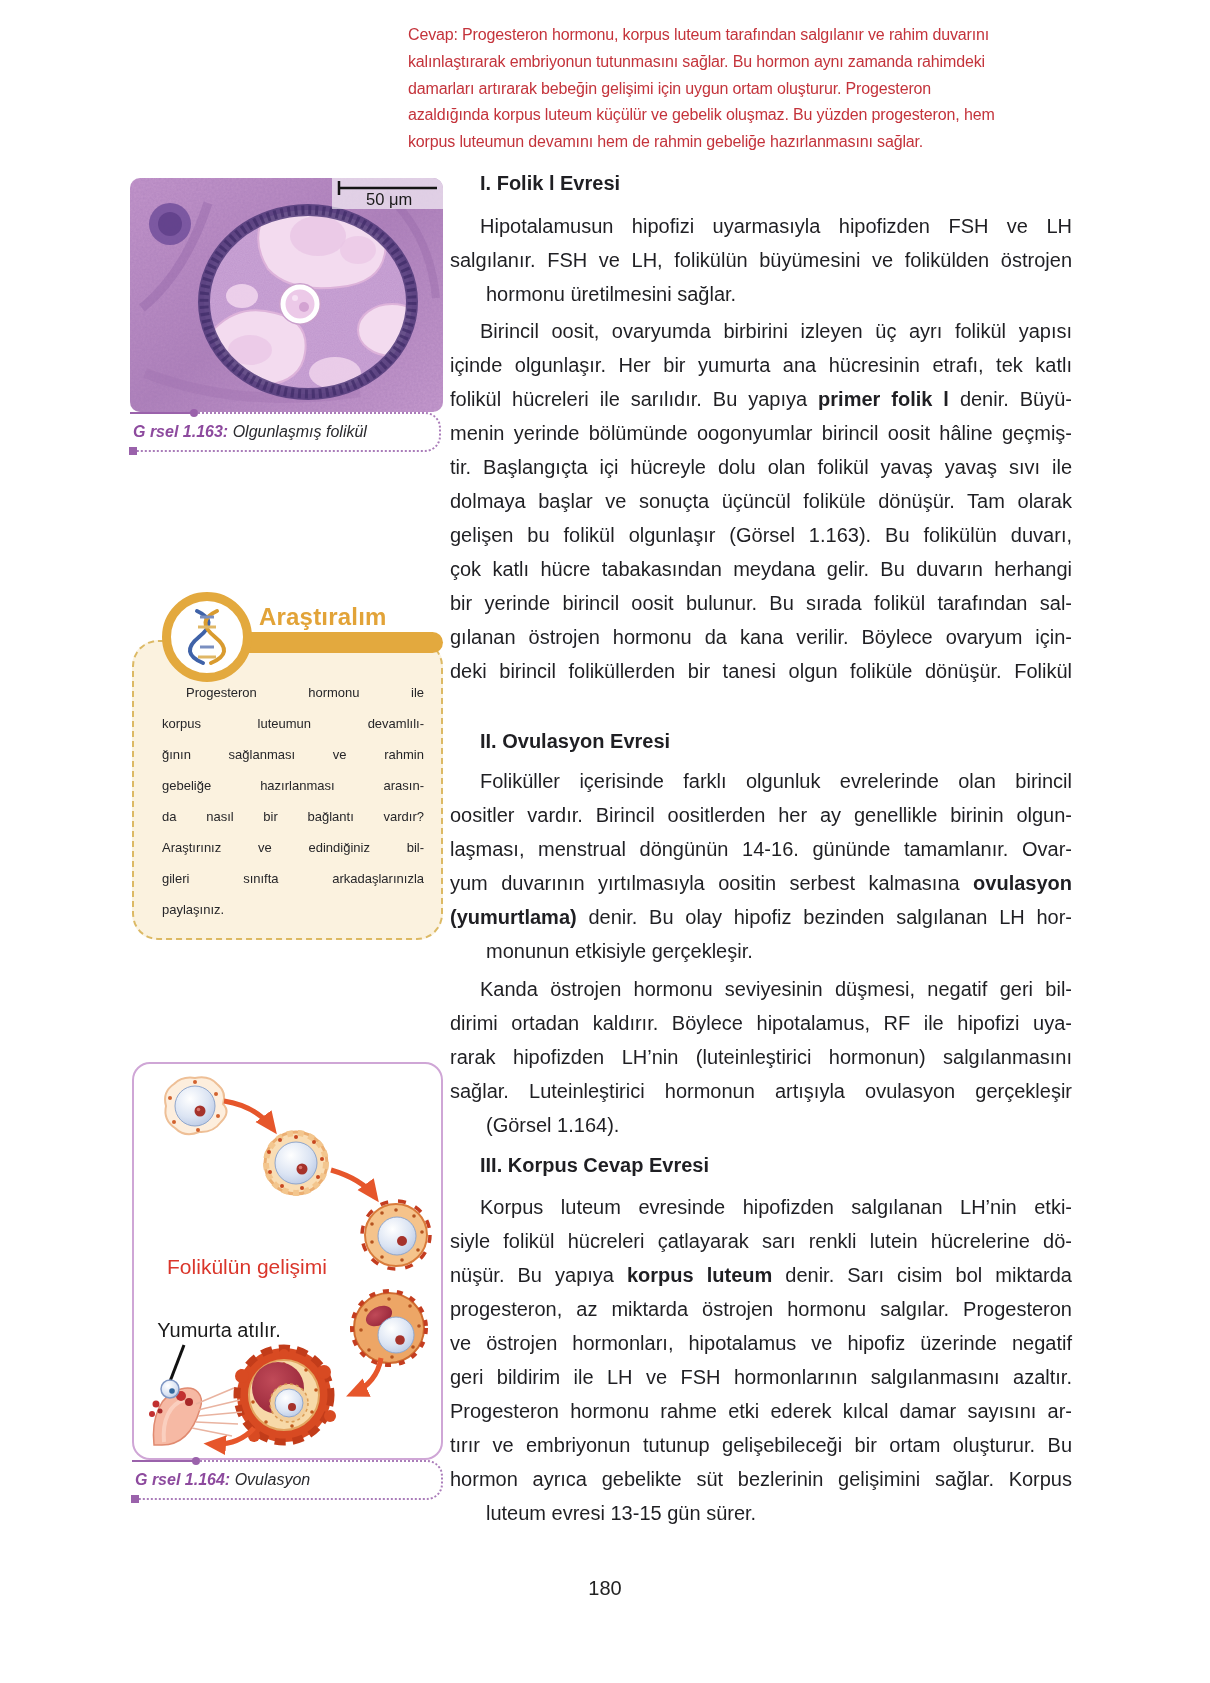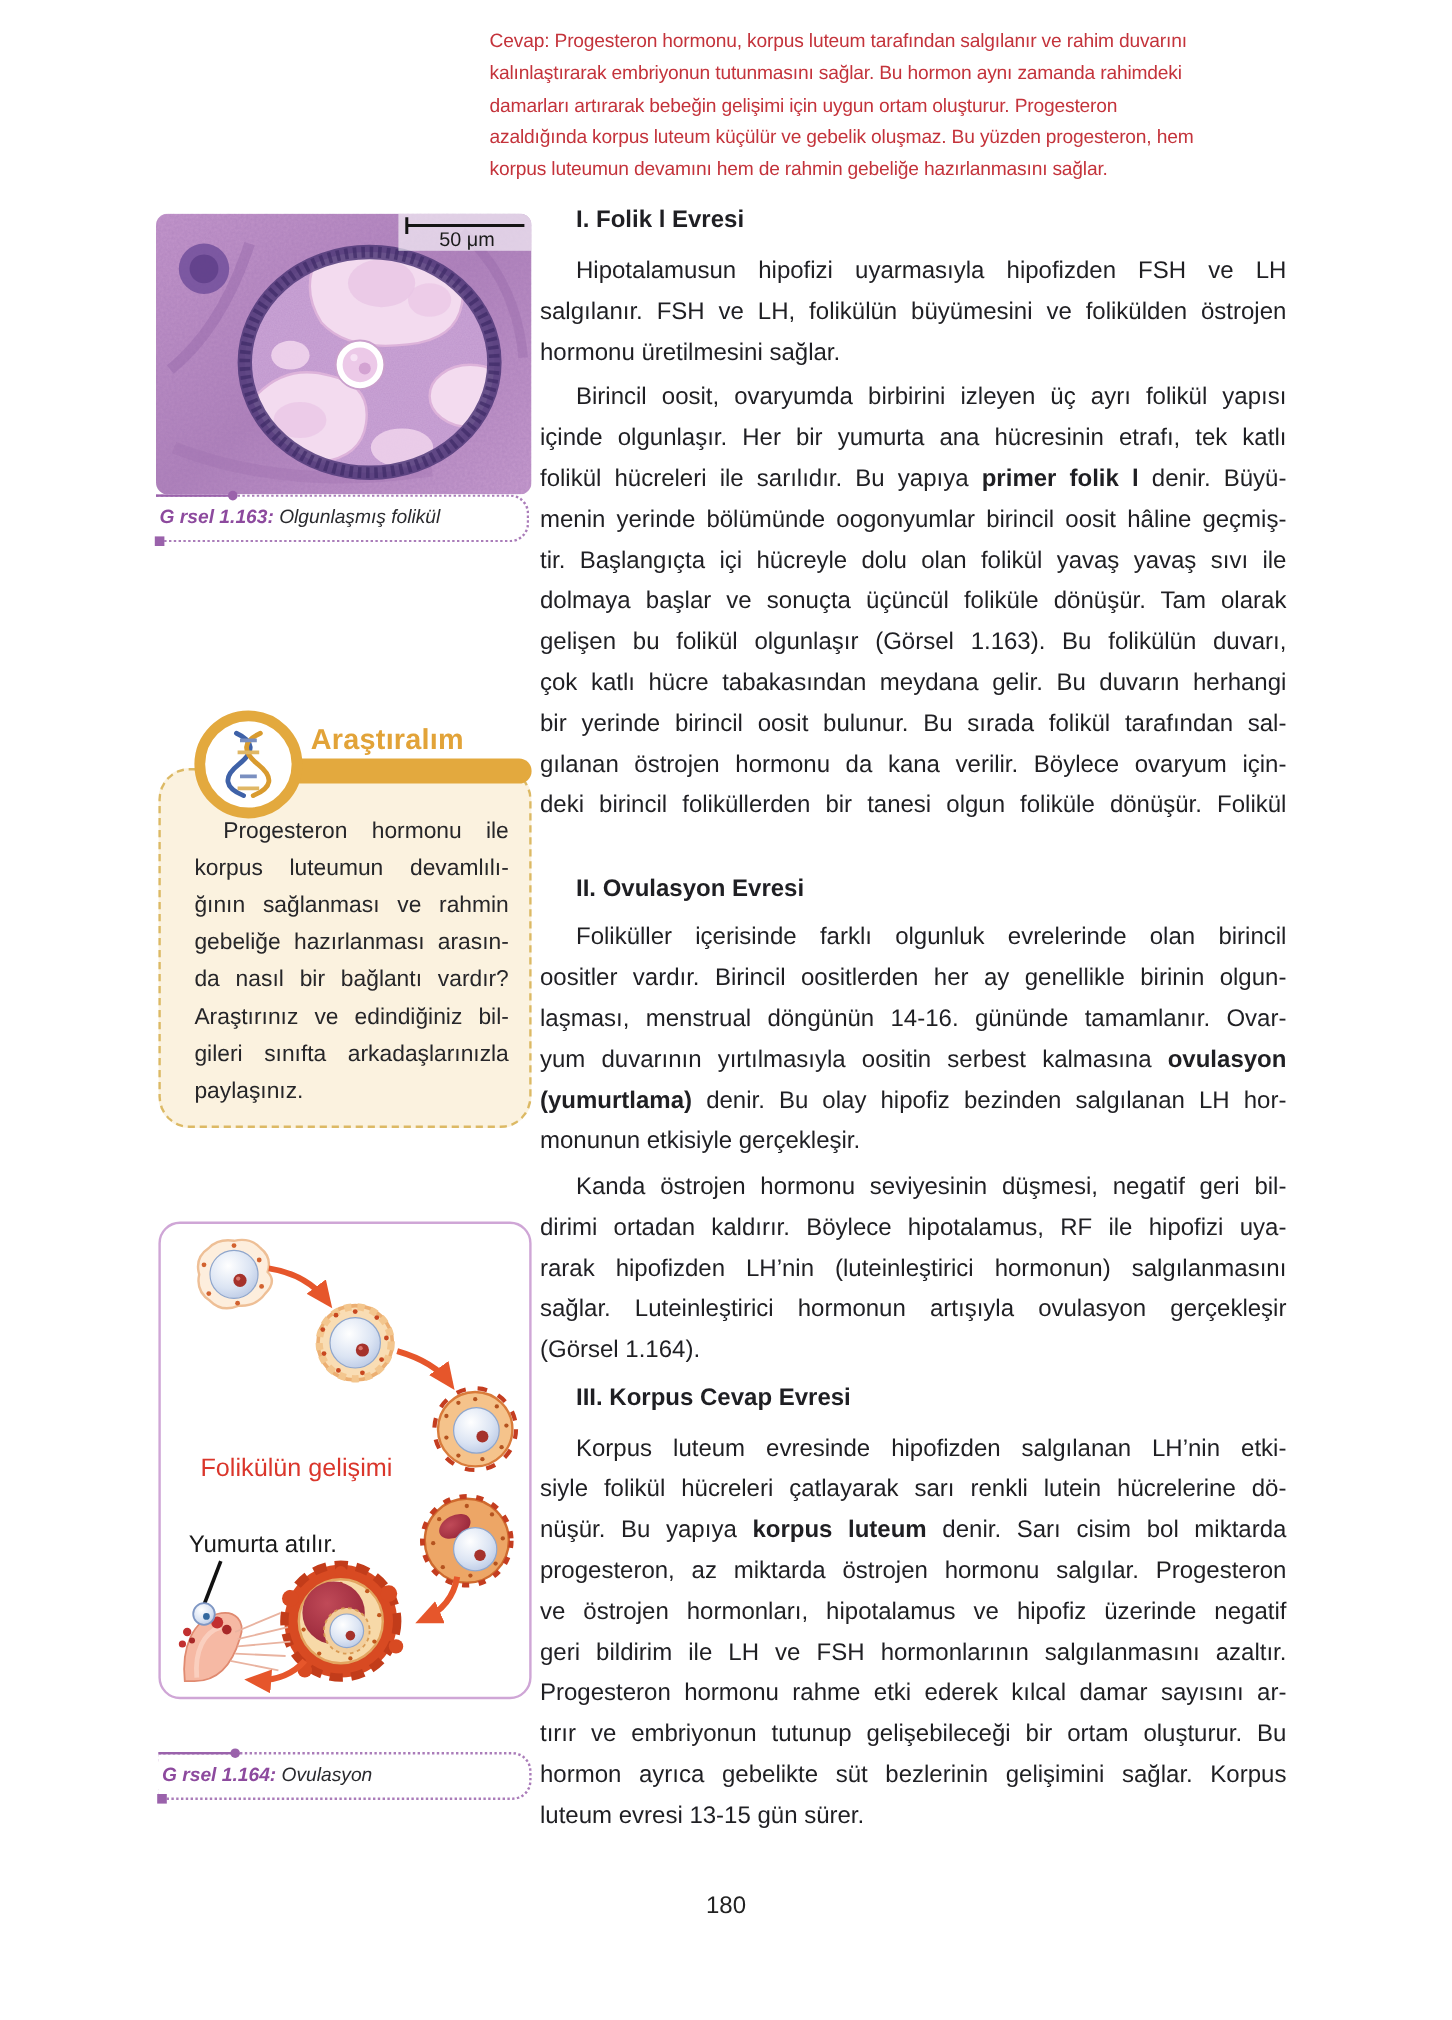--- a/index.html
+++ b/index.html
@@ -11,21 +11,21 @@
   
   .answer { position:absolute; left:408px; top:22px; width:730px; }
   .aline { white-space:nowrap; font-size:16px; line-height:26.8px;
            letter-spacing:-0.15px; color:#c4333b; font-weight:500; }
 
   
   .rc-h { position:absolute; left:450px; width:622px; padding-left:30px;
           font-weight:bold; font-size:20px; line-height:34px; box-sizing:border-box; }
   .rc-p { position:absolute; left:450px; width:622px; }
   .bline { font-size:20px; line-height:34px; text-align:justify; text-align-last:justify; }
-  .bline.noj { text-align-last:left; }
+  .bline.noj { text-align-last:left;margin-left:36px; }
   .bline.ind { text-indent:30px; }
 
   
   .micro { position:absolute; left:130px; top:178px; width:313px; height:234px;
            border-radius:10px; overflow:hidden; }
 
   
   .capframe { position:absolute; width:311px; height:40px; box-sizing:border-box;
               border-top:2px dotted #aa7cb9; border-right:2px dotted #aa7cb9;
               border-bottom:2px dotted #aa7cb9; border-radius:0 16px 16px 0; }
@@ -43,26 +43,26 @@
              background:#fbf2df; border:2.5px dashed #dcb964; border-radius:26px;
              box-sizing:border-box; }
   .rbox-band { position:absolute; top:40px; left:96px; width:215px; height:21px;
                background:#e3a93e; border-radius:0 12px 12px 0; }
   .rbox-circ { position:absolute; top:0; left:30px; width:90px; height:90px;
                background:#ffffff; border:9px solid #e3a93e; border-radius:50%;
                box-sizing:border-box; display:flex; align-items:center; justify-content:center; }
   .rbox-title { position:absolute; top:11px; left:127px; font-size:24px;
                 font-weight:bold; color:#e2a338; letter-spacing:0.2px; }
   .rbox-text { position:absolute; top:85px; left:30px; width:262px; color:#262629; }
-  .rline { font-size:19px; line-height:31px; text-align:justify; text-align-last:justify; }
+  .rline { font-size:13px; line-height:31px; text-align:justify; text-align-last:justify; }
   .rline.noj { text-align-last:left; }
   .rline.ind { text-indent:24px; }
 
   
-  .devfig { position:absolute; left:132px; top:1018px; width:311px; height:398px;
+  .devfig { position:absolute; left:132px; top:1062px; width:311px; height:398px;
             background:#ffffff; border:2px solid #cfa6d6; border-radius:18px;
             box-sizing:border-box; overflow:hidden; }
 
   
   .pagenum { position:absolute; left:0; top:1577px; width:1210px; text-align:center;
              font-size:20px; color:#222; }
 </style>
 </head>
 <body>
 

